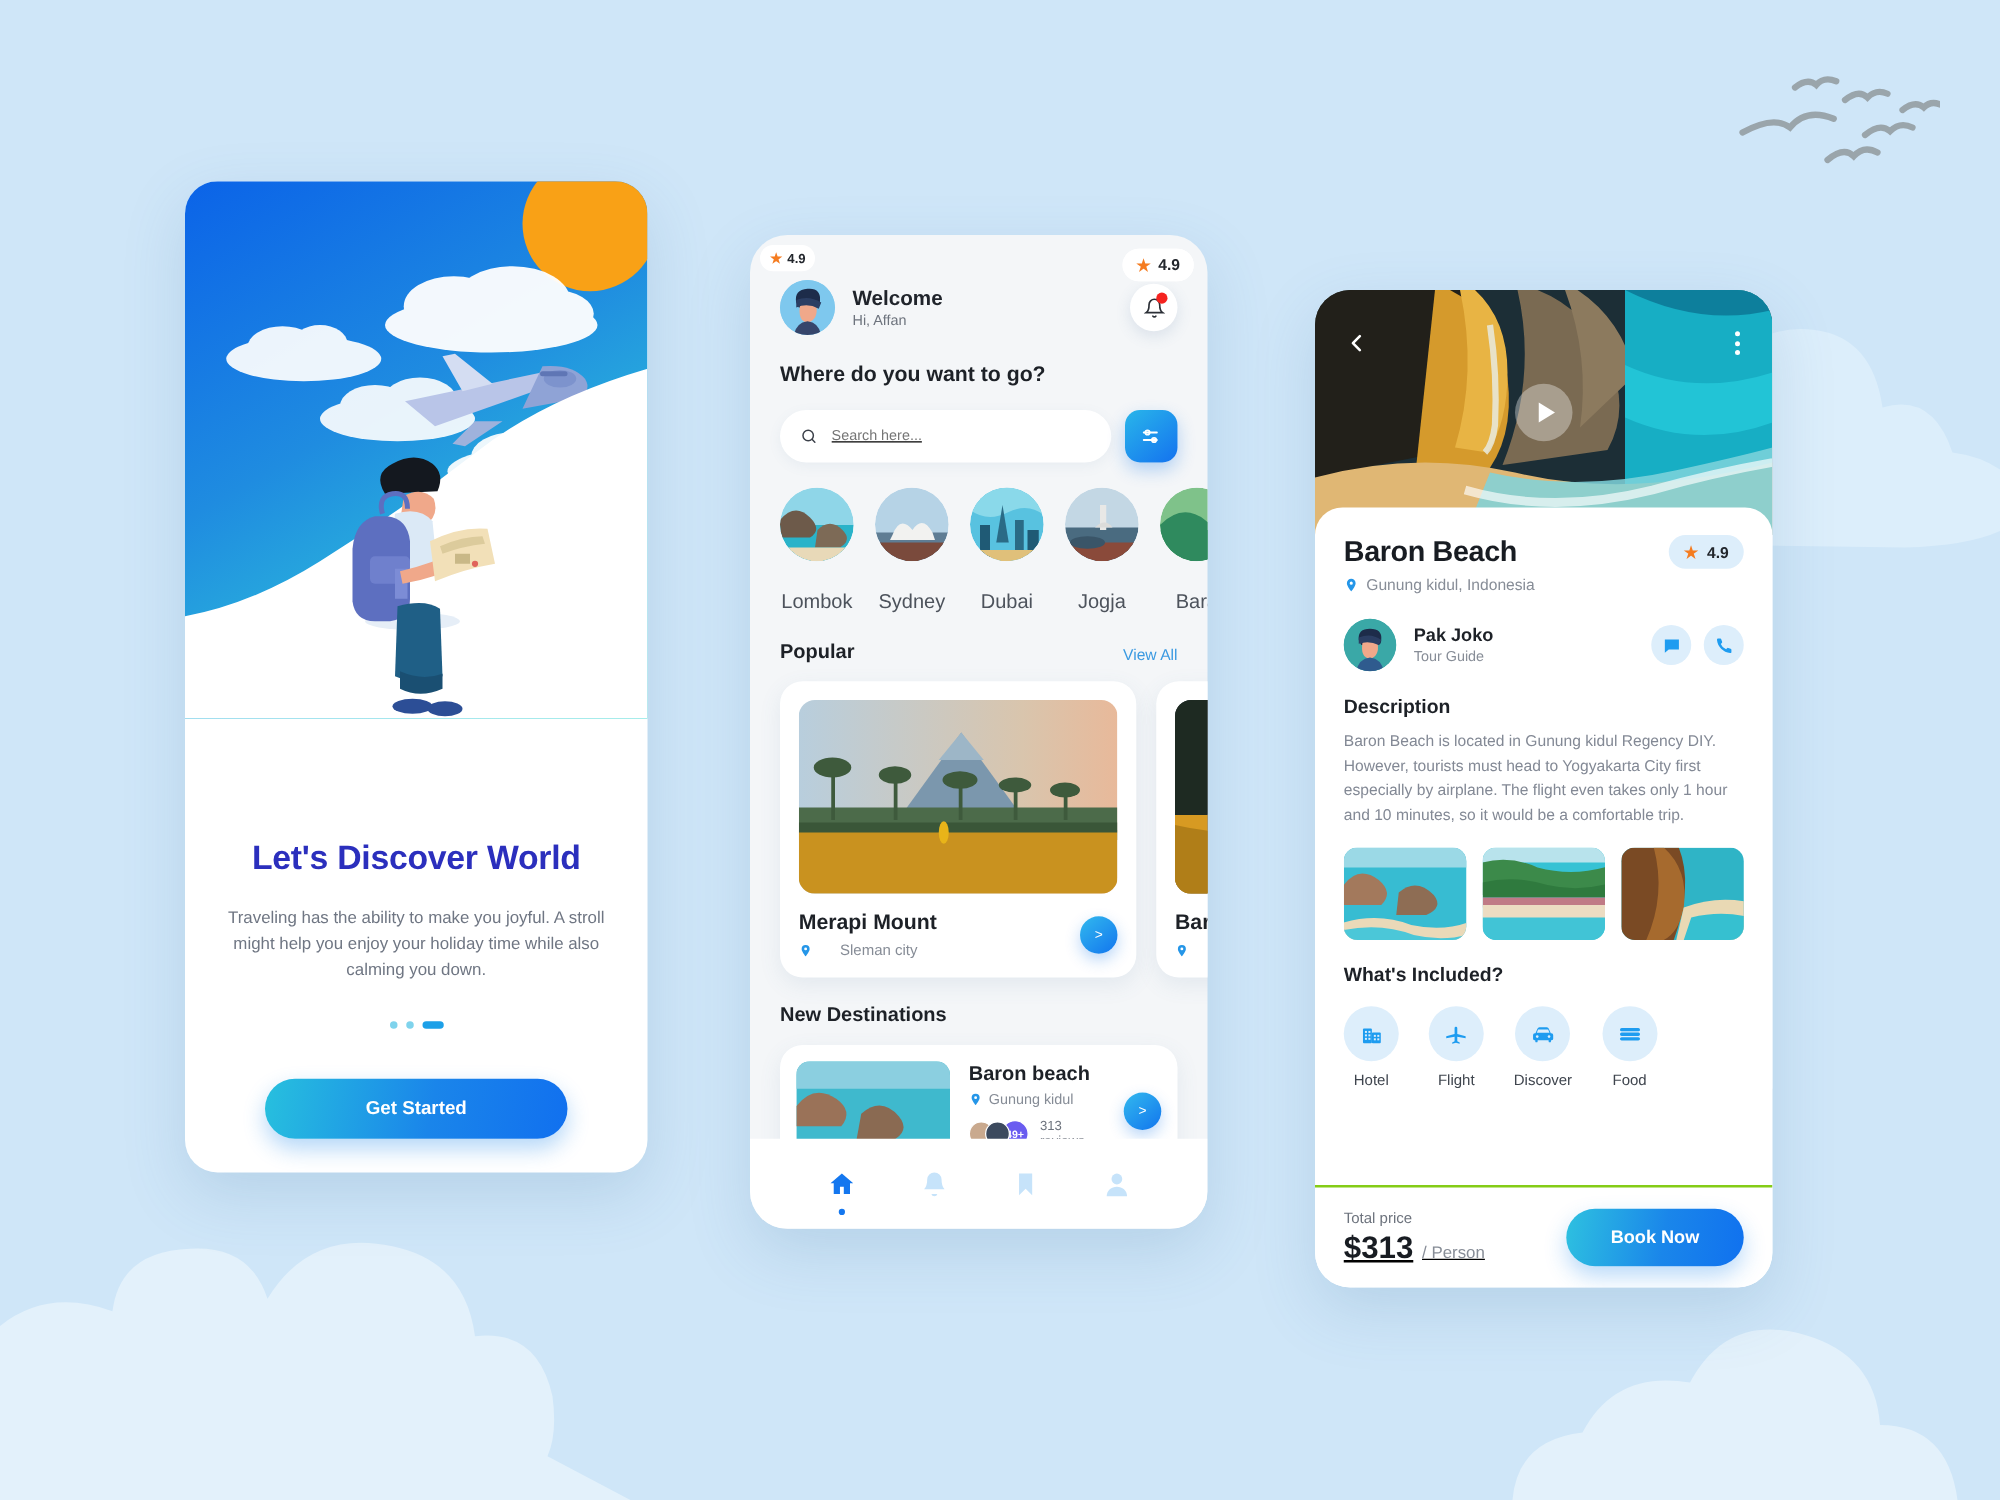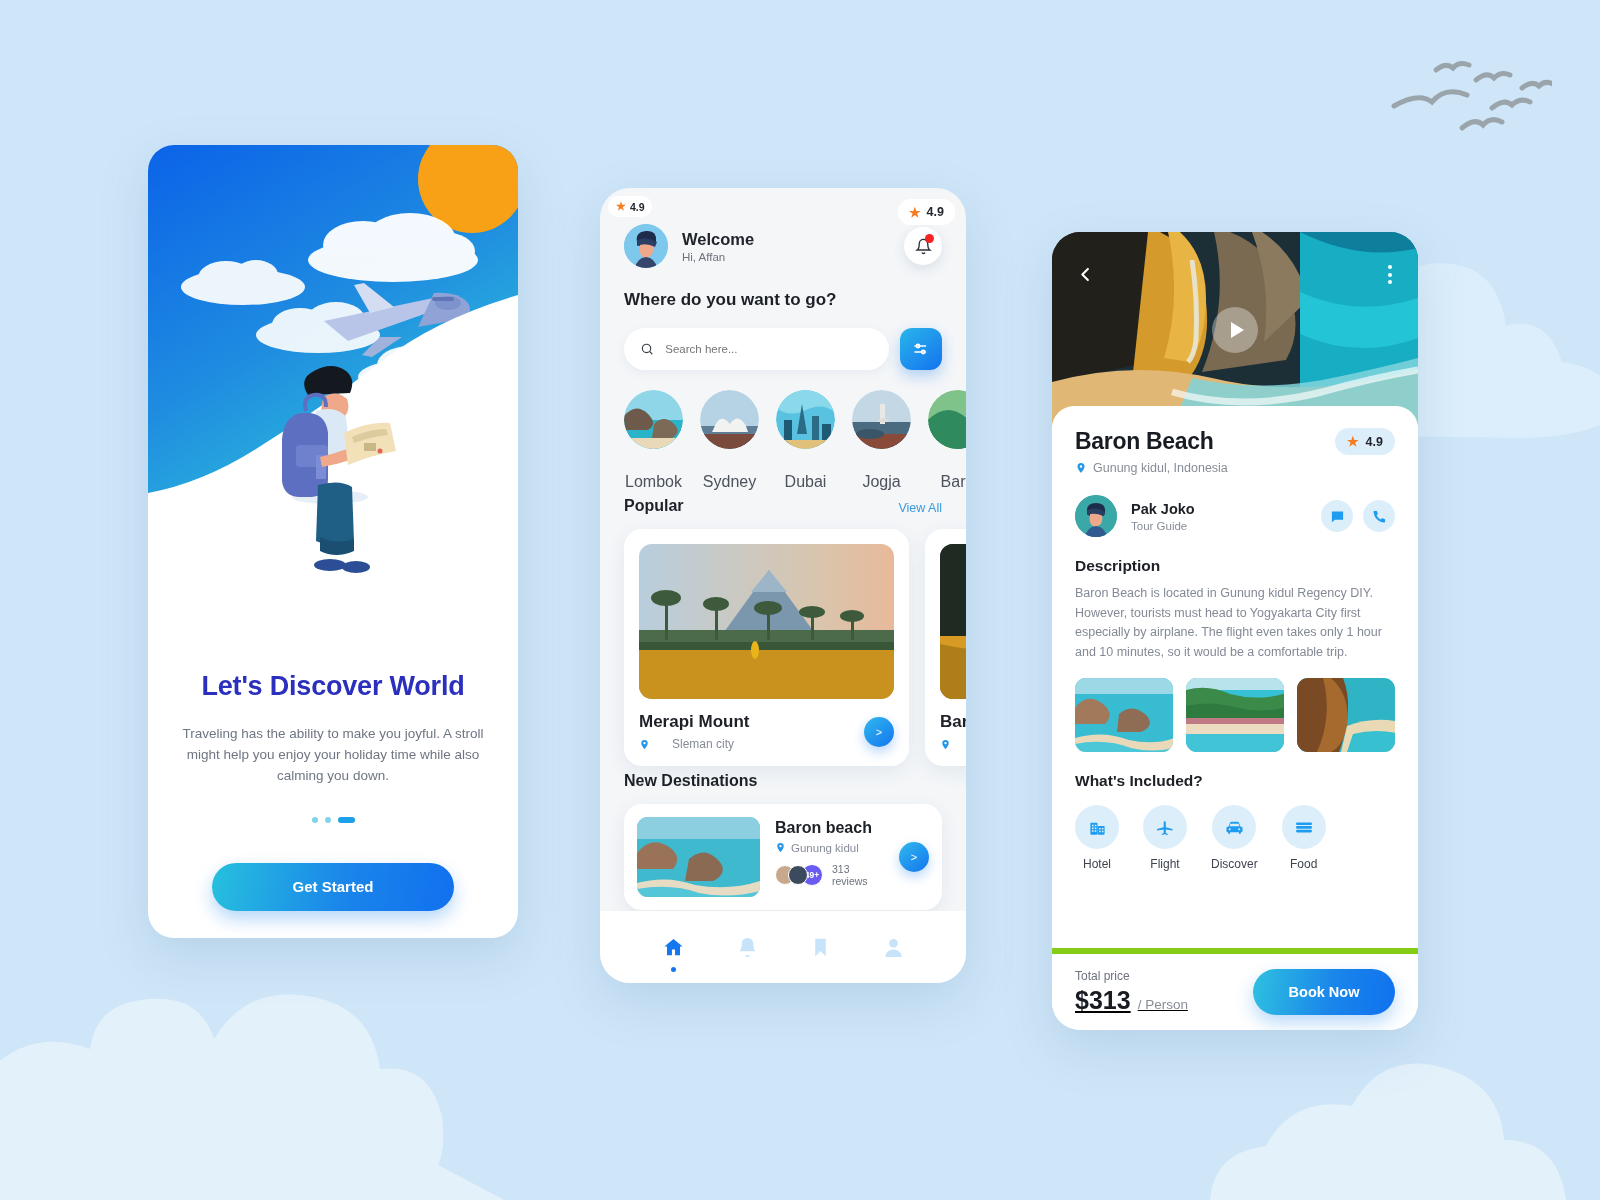--- a/index.html
+++ b/index.html
@@ -85,39 +85,40 @@
   .bell-dot {
     position: absolute; top: 7px; right: 8px; width: 9px; height: 9px;
     border-radius: 50%; background: #f5231f;
   }
   .home-q { margin-top: 22px; font-size: 17px; font-weight: bold; color: #1d2127; }
   .search-row { margin-top: 18px; display: flex; align-items: center; gap: 11px; }
   .search-box {
     flex: 1; height: 42px; background: #fff; border-radius: 21px;
     display: flex; align-items: center; padding: 0 16px; gap: 11px;
     box-shadow: 0 3px 10px rgba(90,130,170,0.08);
+    text-decoration: underline;
   }
   .search-box input {
     border: none; outline: none; font-size: 11.5px; color: #6d737d;
     background: transparent; width: 100%; font-family: inherit;
   }
   .filter-btn {
     width: 42px; height: 42px; border-radius: 12px; border: none; cursor: pointer;
     background: linear-gradient(140deg, #29b6ea, #1472ef);
     display: flex; align-items: center; justify-content: center;
     box-shadow: 0 6px 14px rgba(22,120,233,0.3);
   }
   .dest-row { margin-top: 20px; display: flex; gap: 17px; }
   .dest-item { width: 59px; flex: none; text-align: center; cursor: pointer; }
   .dest-circle {
     width: 59px; height: 59px; border-radius: 50%; overflow: hidden; position: relative;
   }
   .dest-label { margin-top: 24px; font-size: 16px; color: #4d535c; white-space: nowrap; }
   .sec-head {
-    margin-top: 6px; display: flex; align-items: flex-end; justify-content: space-between; gap: 25px;
+    margin-top: 22px; display: flex; align-items: flex-end; justify-content: space-between; gap: 25px;
   }
   .sec-title { font-size: 16px; font-weight: bold; color: #1d2127; }
   .view-all { font-size: 12.5px; color: #3b9ae1; cursor: pointer; }
 
   .pop-scroll { margin-top: 14px; display: flex; gap: 16px; }
   .pop-card {
     flex: none; width: 285px; background: #fff; border-radius: 18px; padding: 15px;
     box-shadow: 0 6px 18px rgba(80,120,160,0.1);
   }
   .pop-img {
@@ -225,21 +226,21 @@
   .gal-img { width: 104px; height: 74px; border-radius: 11px; overflow: hidden; position: relative; cursor: pointer; }
   .incl-row { margin-top: 15px; display: flex; gap: 24px; }
   .incl-item { text-align: center; cursor: pointer; }
   .incl-circle {
     width: 44px; height: 44px; border-radius: 50%; background: #ddeefb;
     display: flex; align-items: center; justify-content: center; margin: 0 auto;
   }
   .incl-label { margin-top: 8px; font-size: 12px; color: #3f454e; }
   .det-foot {
     position: absolute; left: 0; bottom: 0; width: 100%; height: 82px; background: #fff;
-    border-top: 6px solid #84cc16; display: flex; align-items: center; padding: 0 23px;
+    border-top: 2px solid #84cc16; display: flex; align-items: center; padding: 0 23px;
   }
   .price-lbl { font-size: 12px; color: #6d737d; }
   .price-val { margin-top: 3px; display: flex; align-items: baseline; gap: 7px; text-decoration: underline; }
   .price-num { font-size: 25px; font-weight: bold; color: #181c22; }
   .price-per { font-size: 13.5px; color: #878d97; }
   .book-btn {
     margin-left: auto; width: 142px; height: 46px; border: none; border-radius: 23px;
     background: linear-gradient(100deg, #2ec1e0 0%, #1a86ea 55%, #1071ef 100%);
     color: #fff; font-size: 14.5px; font-weight: bold; cursor: pointer;
     box-shadow: 0 8px 18px rgba(26,133,234,0.3);

